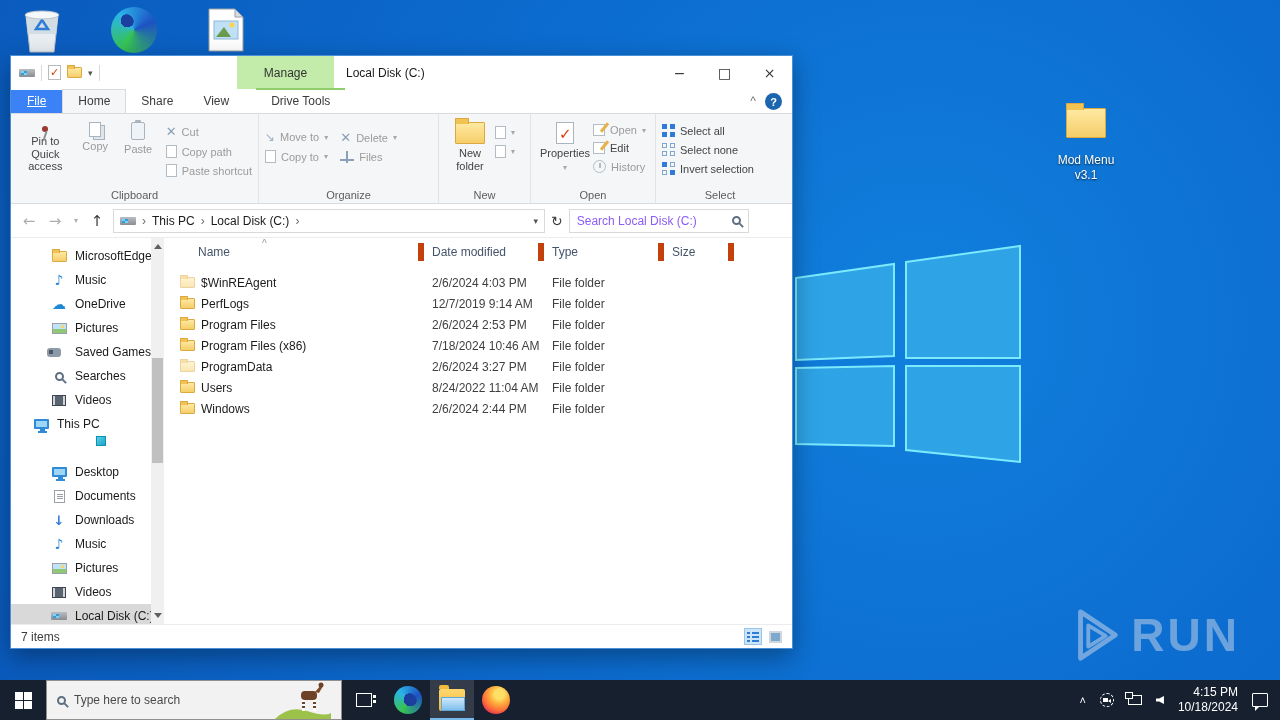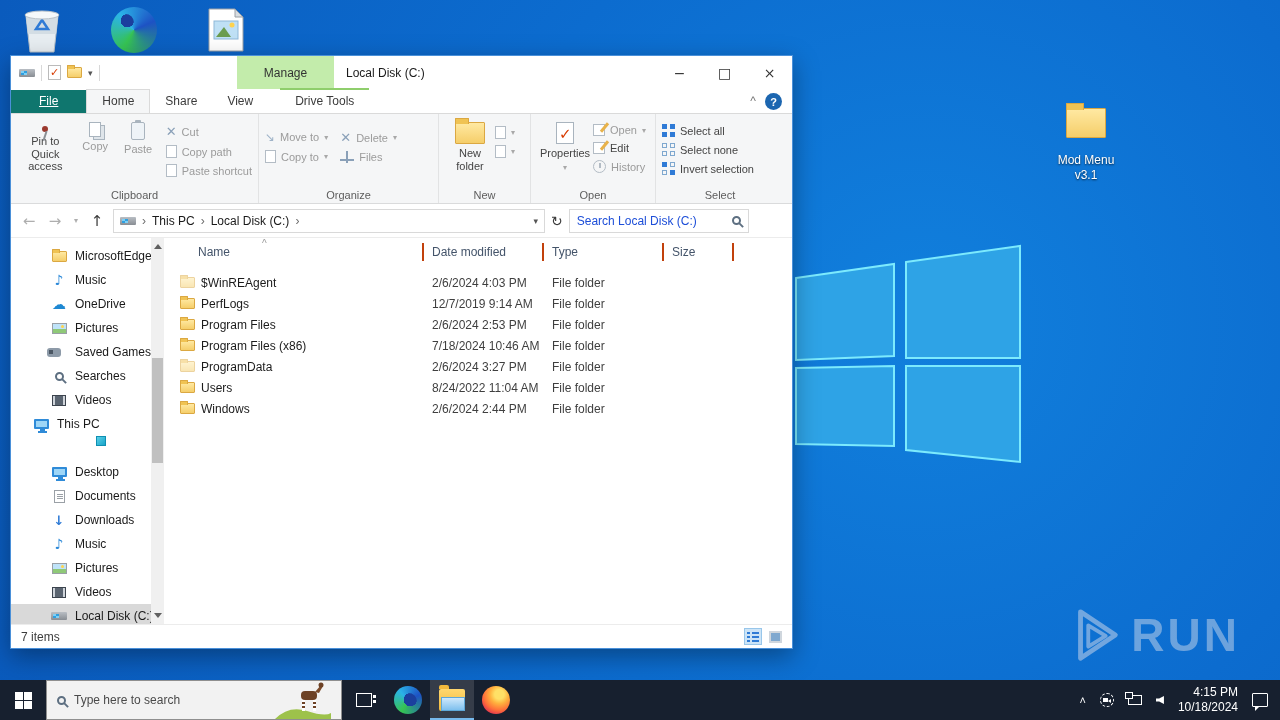--- a/index.html
+++ b/index.html
@@ -28,21 +28,21 @@
   .qat .sep { width:1px; height:16px; background:#d8d8d8; }
   .manage-tab { position:absolute; left:226px; top:0; width:97px; height:33px; background:#c3ecab;
     display:flex; align-items:center; justify-content:center; color:#333; }
   .title-text { position:absolute; left:335px; color:#1a1a1a; }
   .winbtns { position:absolute; right:0; top:0; display:flex; }
   .winbtn { width:45px; height:33px; display:flex; align-items:center; justify-content:center;
     color:#333; font-size:14px; font-family:"DejaVu Sans",sans-serif; }
 
   .tabrow { height:25px; background:#fff; border-bottom:1px solid #dadada; display:flex; align-items:flex-end; position:relative; flex:0 0 auto; }
   .tab { padding:4px 15px 5px; color:#3b3b3b; }
-  .tab.file { background:#0f766e; color:#fff; padding:4px 28px 5px;text-decoration:underline; }
+  .tab.file { background:#3b82f6; color:#fff; padding:4px 16px 5px;text-decoration:underline; }
   .tab.active { background:#f5f6f7; border:1px solid #dadada; border-bottom:none; }
   .tab.drive { margin-left:12px; border-top:2px solid #8fce6c; background:#fff; }
   .ribbon-min { position:absolute; right:36px; top:5px; color:#777; font-size:12px; }
   .help-btn { position:absolute; right:10px; top:4px; width:17px; height:17px; border-radius:50%;
     background:#1c66b0; color:#fff; font-size:11px; font-weight:bold; display:flex; align-items:center; justify-content:center; }
 
   .ribbon { height:90px; background:#f5f6f7; border-bottom:1px solid #dadbdc; display:flex; flex:0 0 auto; }
   .rgroup { position:relative; border-right:1px solid #e2e3e4; padding:4px 6px 16px; display:flex; align-items:flex-start; }
   .rgroup .glabel { position:absolute; bottom:2px; left:0; right:0; text-align:center; color:#5d5d5d; font-size:11px; }
   .bigbtn { width:58px; display:flex; flex-direction:column; align-items:center; gap:3px; padding-top:4px; text-align:center;
@@ -54,38 +54,38 @@
   .caret { color:#a8a8a8; font-size:8px; }
 
   
   .addrbar { height:34px; background:#fff; border-bottom:1px solid #ececec; display:flex; align-items:center; gap:6px; padding:0 8px; flex:0 0 auto; }
   .navarrow { color:#aeaeae; font-size:15px; width:20px; text-align:center; font-family:"DejaVu Sans",sans-serif; }
   .navarrow.en { color:#3b3b3b; }
   .crumbbox { width:432px; height:24px; border:1px solid #d9d9d9; display:flex; align-items:center; padding:0 6px; gap:6px; color:#1a1a1a; }
   .crumbbox .chev { color:#6d6d6d; font-size:12px; }
   .crumbbox .flex { flex:1; }
   .refresh { color:#3b3b3b; font-size:14px; font-family:"DejaVu Sans",sans-serif; }
-  .searchbox { width:180px; height:24px; border:1px solid #d9d9d9; display:flex; align-items:center; padding:0 7px; color:#1d4ed8; }
+  .searchbox { width:180px; height:24px; border:1px solid #d9d9d9; display:flex; align-items:center; padding:0 7px; color:#8b5cf6; }
   .searchbox .flex { flex:1; }
 
   
   .bodyarea { flex:1 1 auto; display:flex; overflow:hidden; position:relative; }
   .sidebar { width:140px; padding-top:6px; overflow:hidden; flex:0 0 auto; }
   .nav-item { height:24px; display:flex; align-items:center; gap:8px; color:#1a1a1a; white-space:nowrap; overflow:hidden; }
   .nav-item.sel { background:#d9d9d9; }
   .nav-item .ictr { width:16px; flex:0 0 16px; display:flex; justify-content:center; }
   .vscroll { width:13px; background:#f0f0f0; flex:0 0 auto; position:relative; }
   .vscroll .up,.vscroll .dn { position:absolute; left:3px; width:0; height:0; border-left:4px solid transparent; border-right:4px solid transparent; }
   .vscroll .up { top:6px; border-bottom:5px solid #606060; }
   .vscroll .dn { bottom:6px; border-top:5px solid #606060; }
   .vscroll .thumb { position:absolute; left:1px; width:11px; top:120px; height:105px; background:#c0c0c0; }
 
   .filepane { flex:1; position:relative; padding-top:2px; }
   .cols { display:flex; height:24px; align-items:center; color:#44546a; position:relative; }
-  .col { padding-left:8px; border-right:2px solid #c2410c; height:18px; display:flex; align-items:center; }
+  .col { padding-left:8px; border-right:6px solid #c2410c; height:18px; display:flex; align-items:center; }
   .col.name { width:260px; padding-left:34px; }
   .col.date { width:120px; }
   .col.type { width:120px; }
   .col.size { width:70px; }
   .sortmark { position:absolute; left:98px; top:-2px; color:#9a9a9a; font-size:10px; }
   .frow { height:21px; display:flex; align-items:center; color:#1b1b1b; }
   .frow .fname { width:260px; display:flex; align-items:center; gap:6px; padding-left:16px; }
   .frow .fdate { width:120px; color:#3f3f3f; padding-left:8px; }
   .frow .ftype { width:120px; color:#3f3f3f; padding-left:8px; }
   .dimmed { opacity:.5; }

